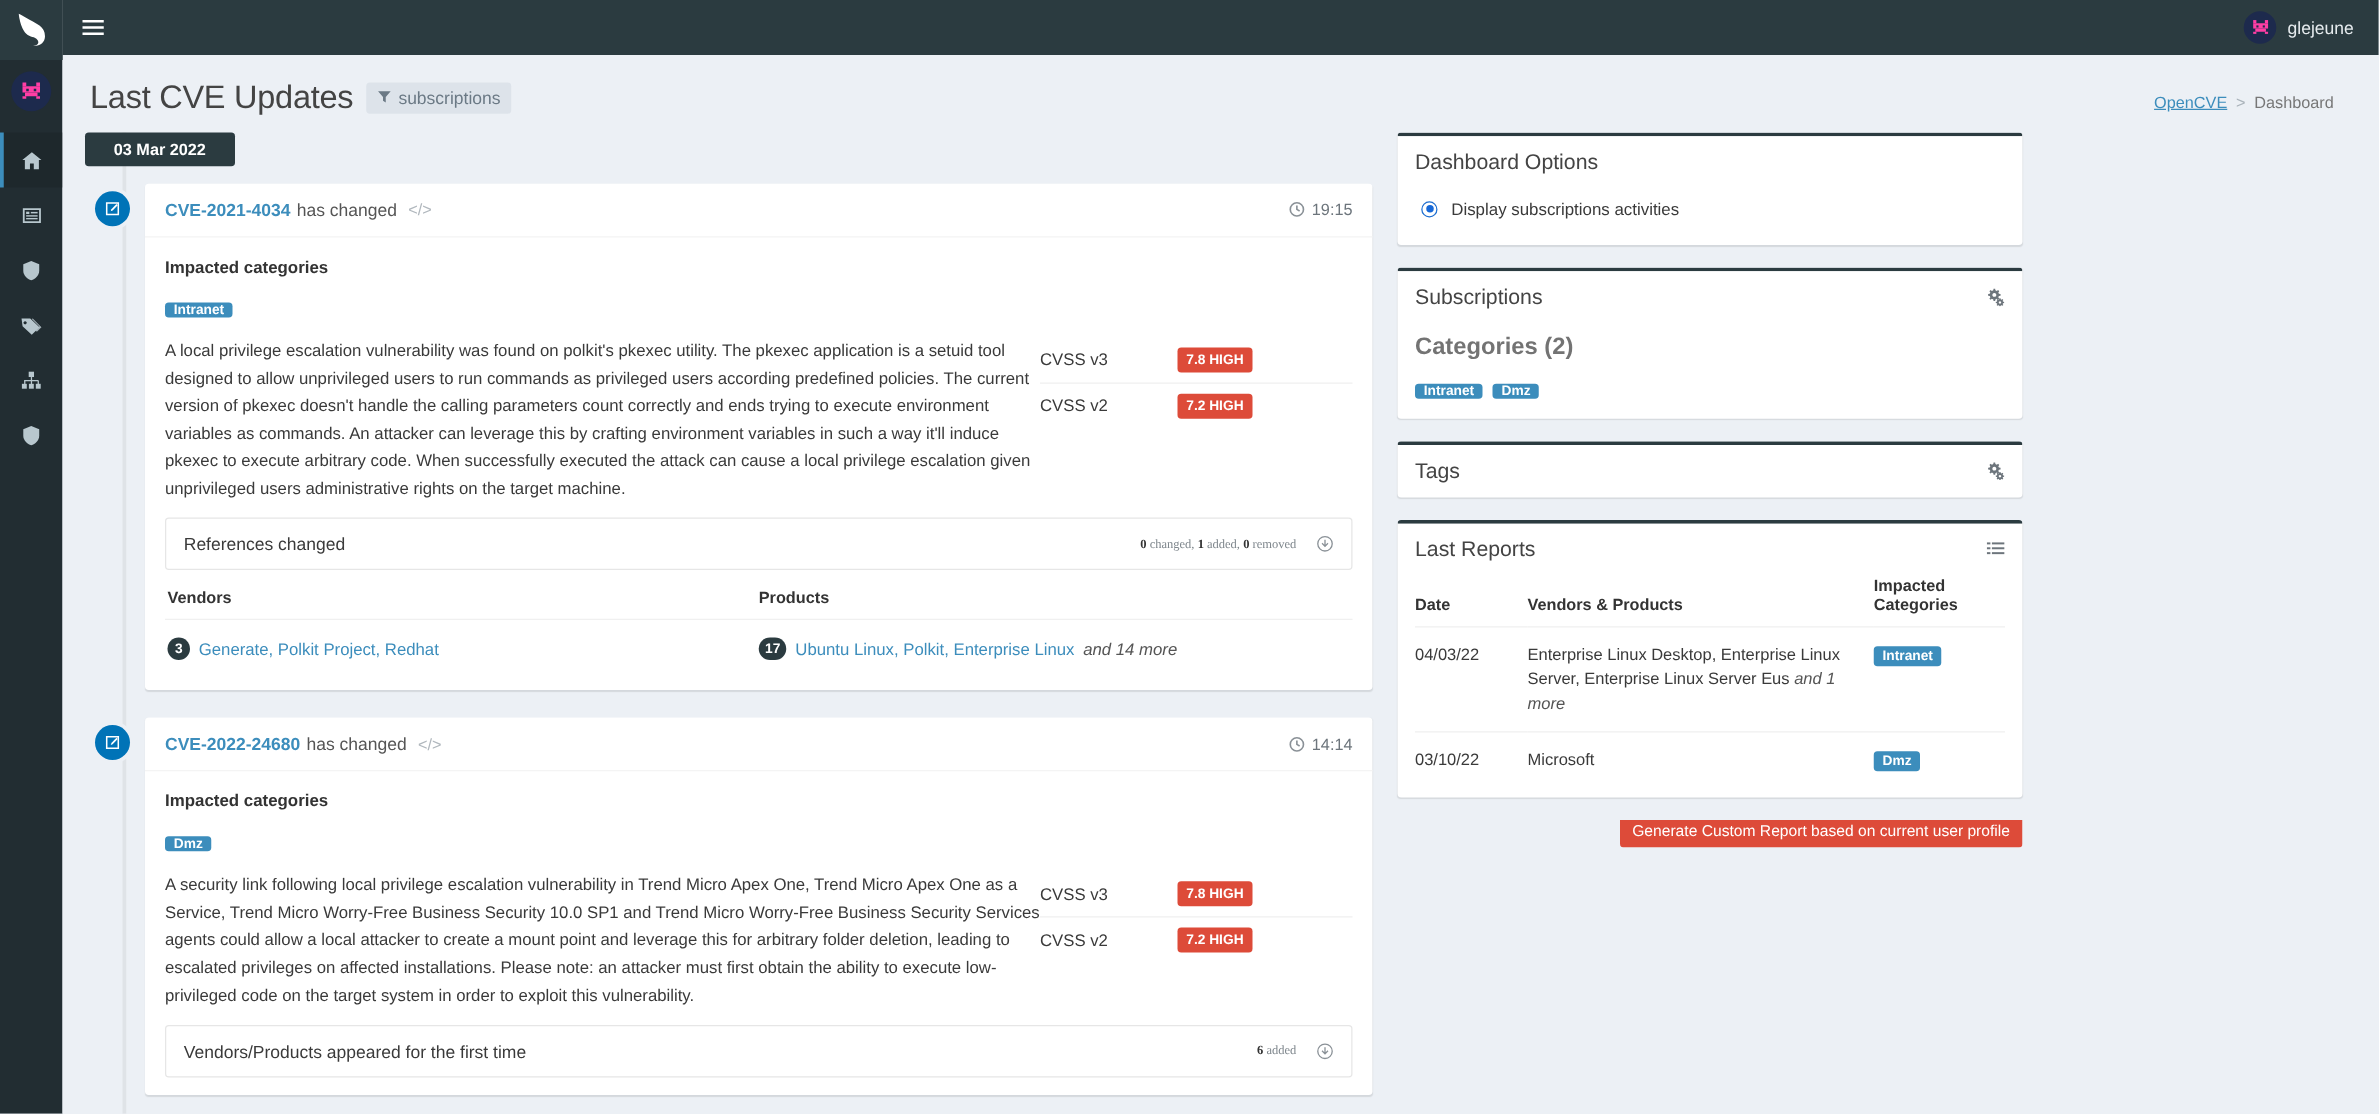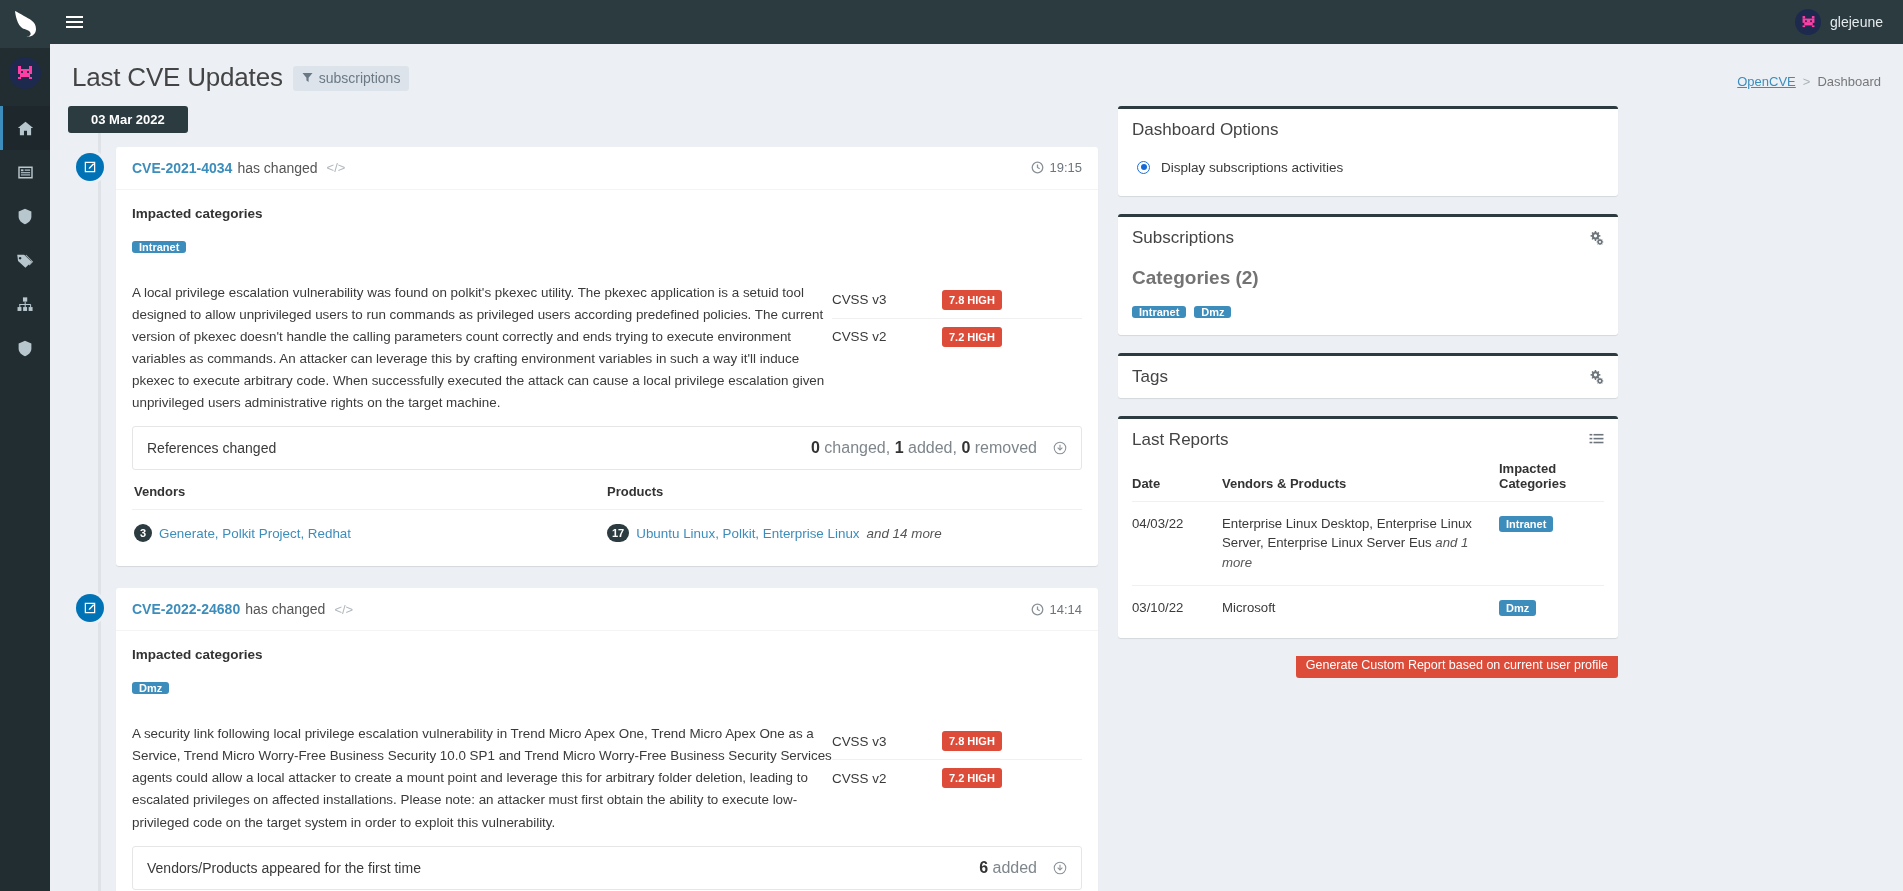--- a/index.html
+++ b/index.html
@@ -68,21 +68,21 @@
     display: flex; align-items: center; justify-content: center;
   }
   .user-block .uname { color: #e6ebee; font-size: 14px; }
 
   
   .content {
     position: absolute; left: 50px; top: 48px; right: 0; bottom: 0;
     background: #ecf0f5; overflow: hidden;
   }
   .page-head {
-    display: flex; align-items: baseline; padding: 14px 22px 0 22px;
+    display: flex; align-items: baseline; padding: 14px 36px 0 22px;
   }
   .page-title {
     font-size: 26px; font-weight: 400; color: #444;
     letter-spacing: -0.2px;
   }
   .subs-pill {
     margin-left: 10px; background: #dde3ea; color: #6b7985;
     font-size: 14px; padding: 4px 9px 5px 9px; border-radius: 3px;
     display: inline-flex; align-items: center; gap: 6px; cursor: pointer;
     position: relative; top: -3px;
@@ -138,21 +138,21 @@
   }
   .card-body { padding: 16px 16px 14px 16px; }
   .section-title { font-weight: bold; font-size: 13.5px; color: #333; }
   .cat-row { margin-top: 17px; }
   .badge-cat {
     display: inline-block; background: #3c8dbc; color: #fff;
     font-size: 11px; font-weight: bold; padding: 0 7px; border-radius: 3px;
     margin-right: 4px;
   }
 
-  .desc-wrap { display: flex; margin-top: 28px; }
+  .desc-wrap { display: flex; margin-top: 16px; }
   .desc {
     flex: 1; font-size: 13.4px; line-height: 1.65; color: #3a3a3a;
     max-width: 700px;
   }
   .cvss-table { width: 250px; font-size: 13.4px; }
   .cvss-row {
     display: flex; align-items: center; padding: 8px 0 8px 0;
   }
   .cvss-row + .cvss-row { border-top: 1px solid #f0f0f0; }
   .cvss-label { width: 110px; color: #3a3a3a; }
@@ -162,21 +162,21 @@
   }
 
   .panel {
     border: 1px solid #e6e6e6; border-radius: 3px; margin-top: 12px;
     background: #fff;
   }
   .panel-head {
     display: flex; align-items: center; padding: 12px 14px;
     font-size: 14px; color: #3a3a3a;
   }
-  .panel-counts { margin-left: auto; color: #7e868c; font-size: 16px; }
+  .panel-counts { margin-left: auto; color: #7e868c; font-size: 10px; font-family: Liberation Serif, serif; }
   .panel-counts b { color: #333; }
   .panel-toggle {
     margin-left: 16px; color: #8a9197; cursor: pointer; display: flex;
   }
 
   .vp-head {
     display: flex; padding: 14px 2px 10px 2px; border-bottom: 1px solid #f0f0f0;
     font-weight: bold; font-size: 13px; color: #333;
   }
   .vp-row { display: flex; padding: 14px 2px 10px 2px; font-size: 13.4px; }

